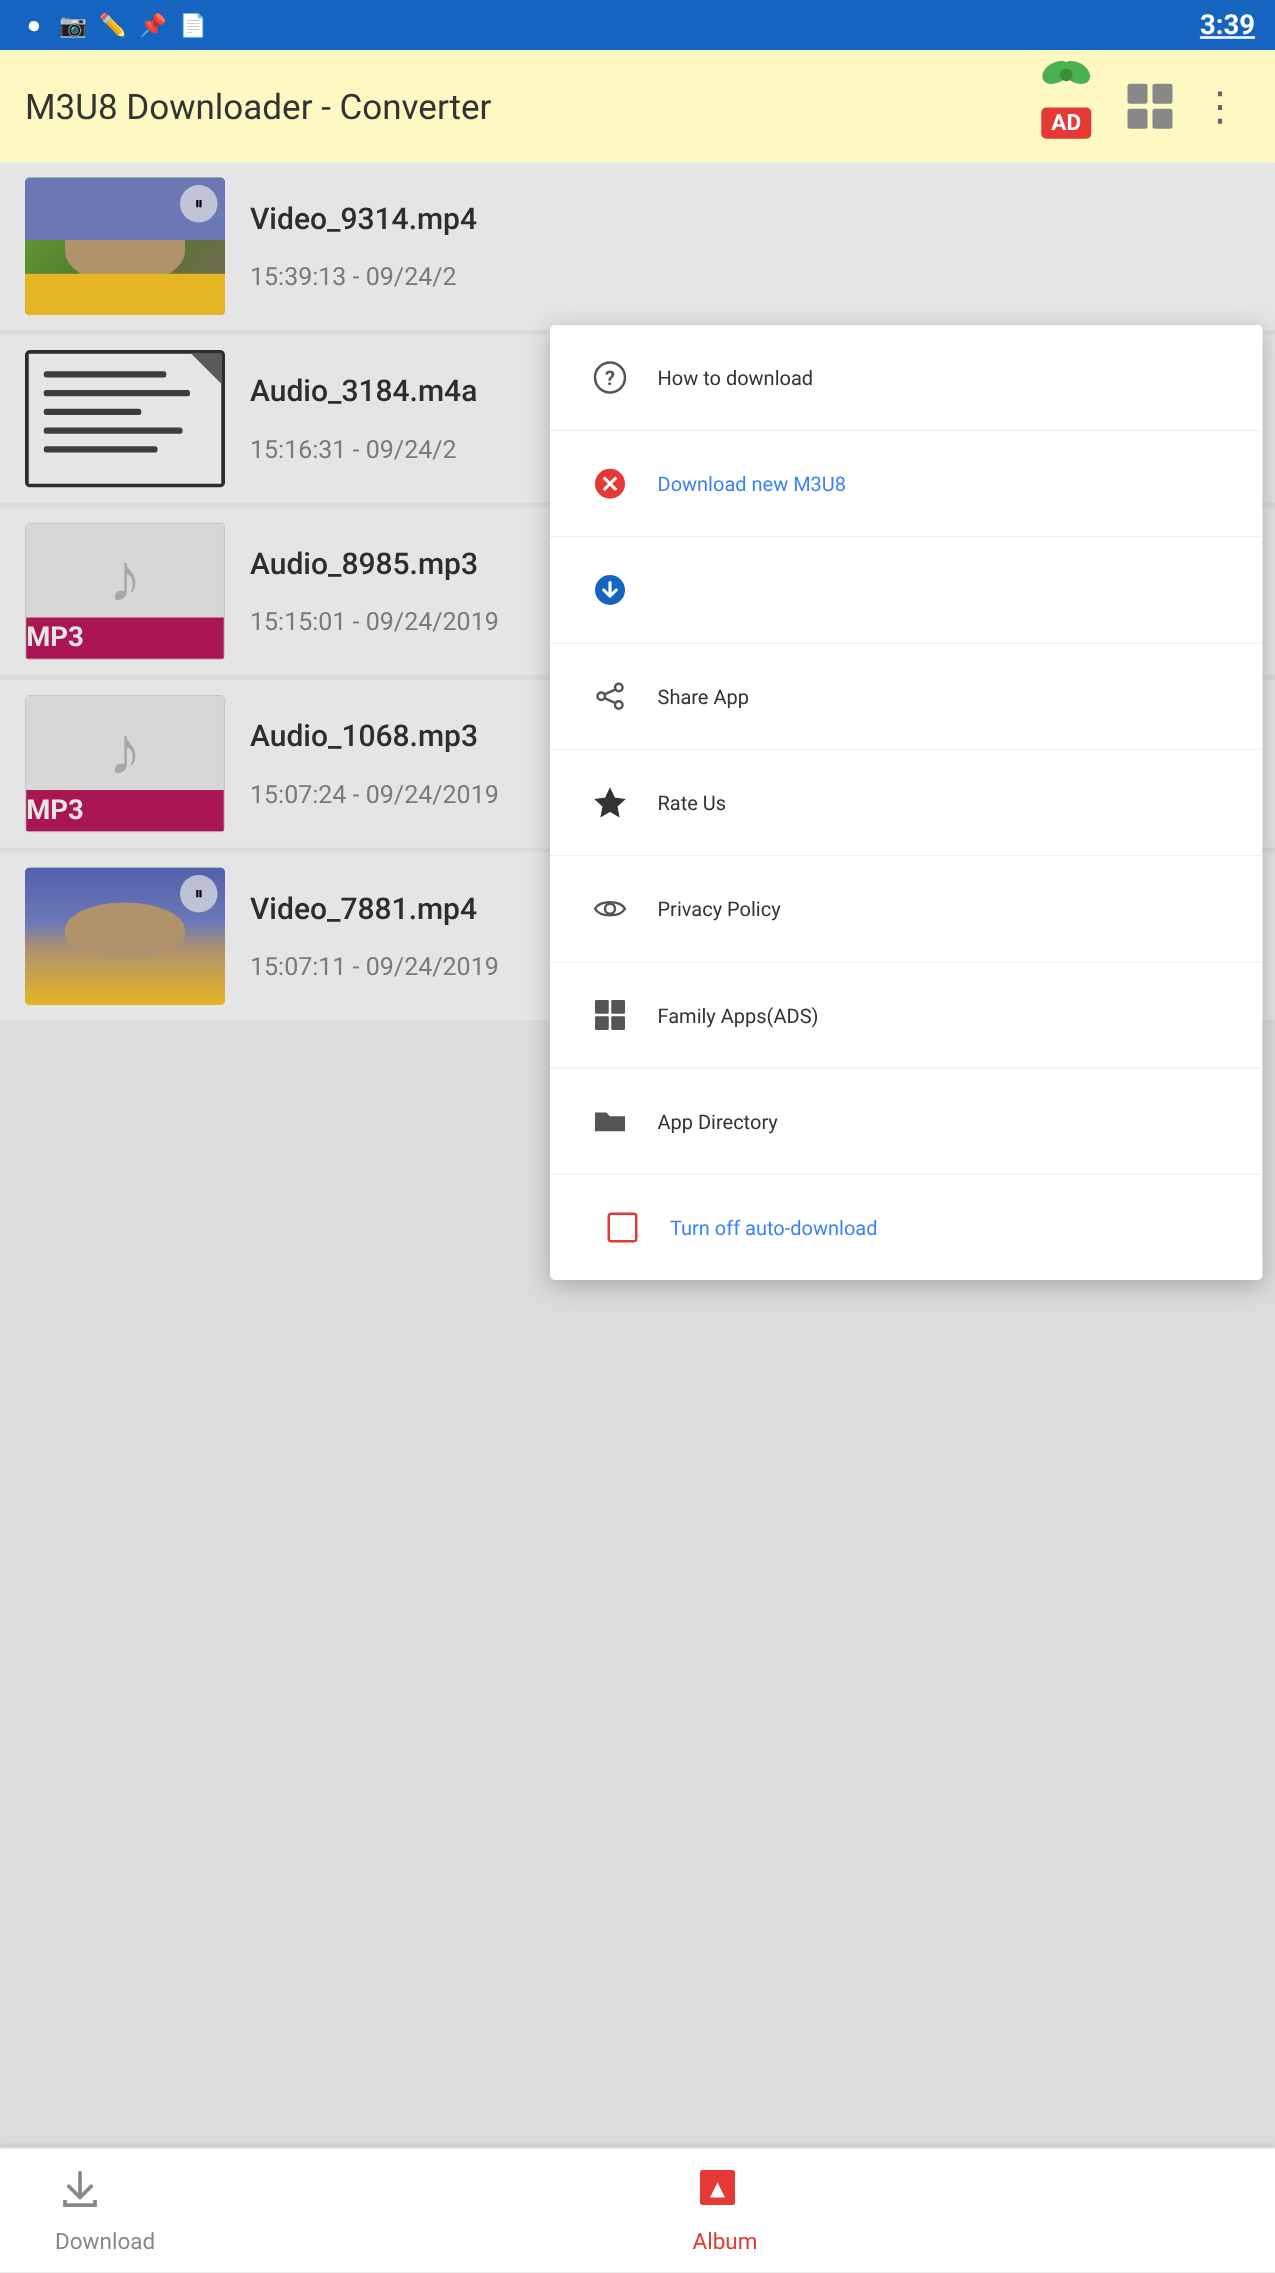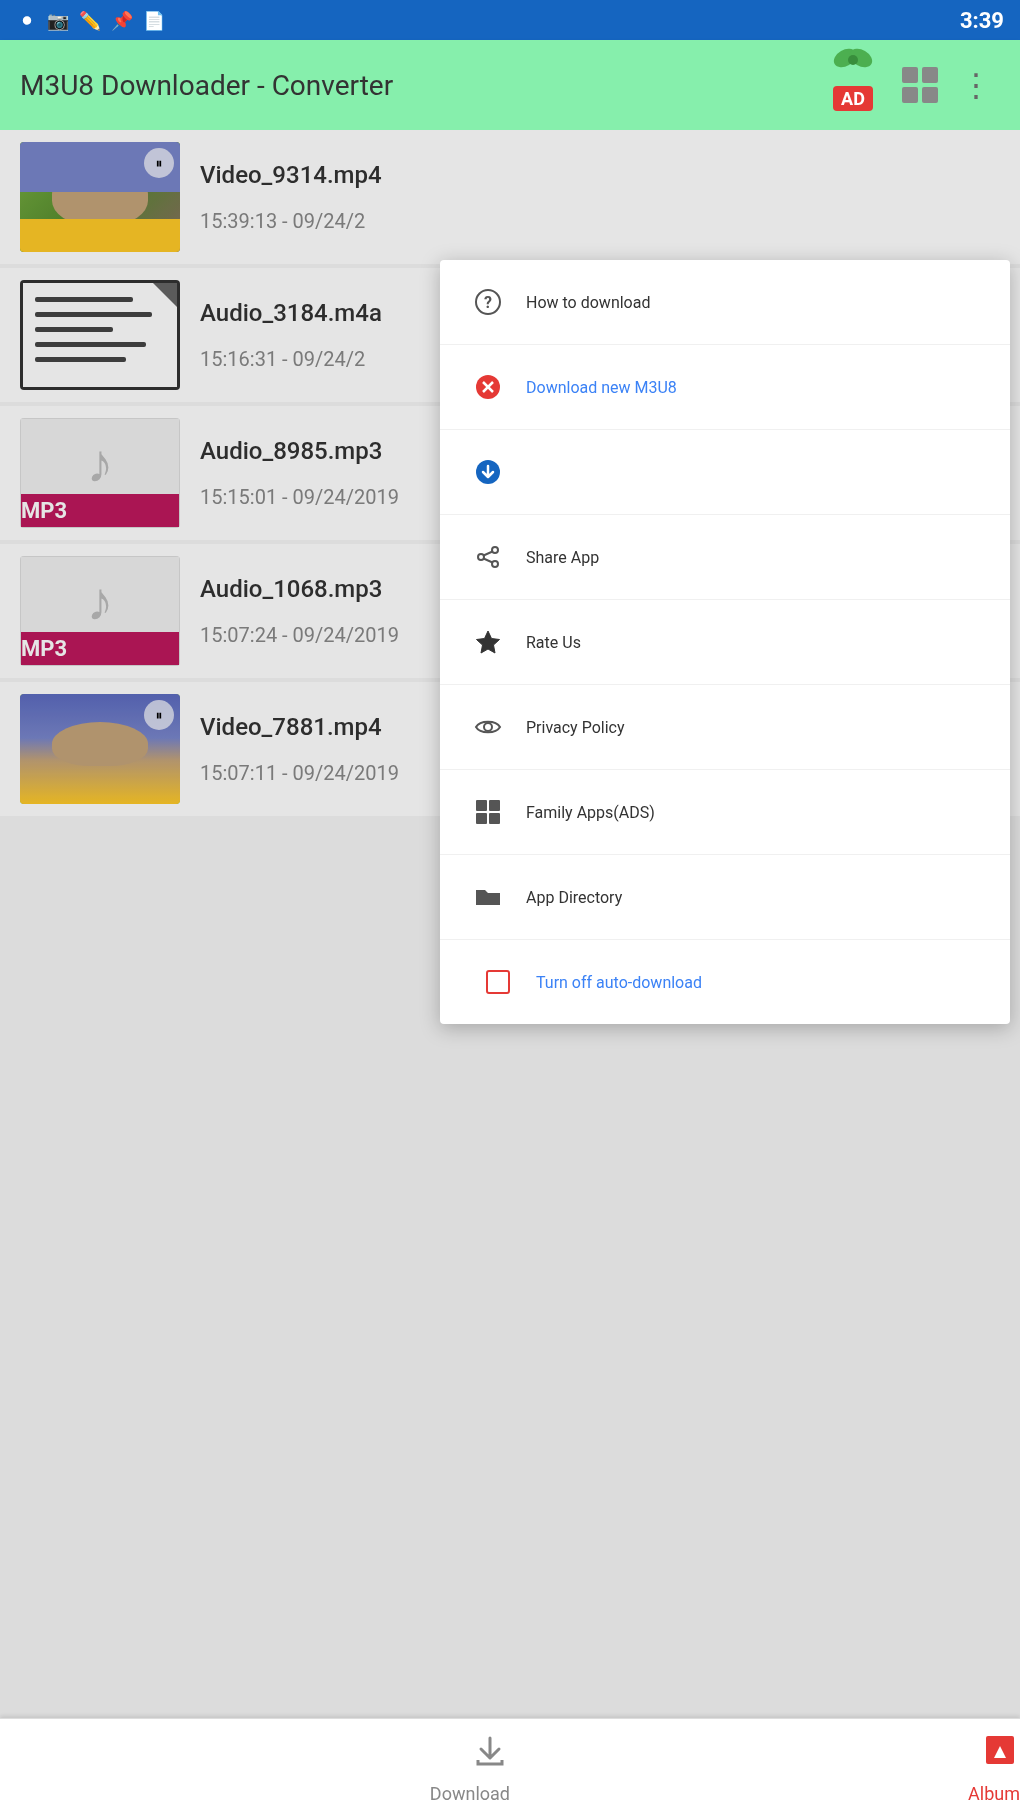--- a/index.html
+++ b/index.html
@@ -33,27 +33,28 @@
       display: flex;
       align-items: center;
       justify-content: center;
       color: white;
       font-size: 18px;
     }
     .status-bar-time {
       color: white;
       font-size: 22px;
       font-weight: bold;
+      text-decoration: underline;
     }
 
     
     .app-bar {
       width: 100%;
       height: 90px;
-      background: #86efac;
+      background: #fef9c3;
       display: flex;
       align-items: center;
       padding: 0 20px;
       box-shadow: 0 2px 4px rgba(0,0,0,0.1);
       position: relative;
     }
     .app-title {
       font-size: 28px;
       font-weight: 400;
       color: #333;
@@ -248,24 +249,25 @@
       height: 100px;
       background: white;
       display: flex;
       border-top: 1px solid #ddd;
       box-shadow: 0 -2px 4px rgba(0,0,0,0.1);
     }
     .nav-item {
       flex: 1;
       display: flex;
       flex-direction: column;
-      align-items: flex-end;
+      align-items: flex-start;
       justify-content: center;
       cursor: pointer;
       gap: 4px;
+      padding-left: 44px;
     }
     .nav-icon {
       font-size: 36px;
       color: #888;
     }
     .nav-icon-active {
       color: #e53935;
     }
     .nav-label {
       font-size: 18px;

